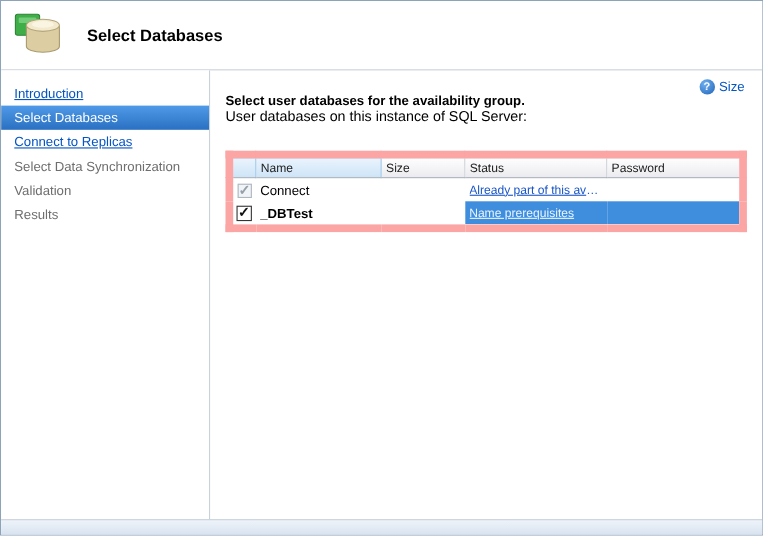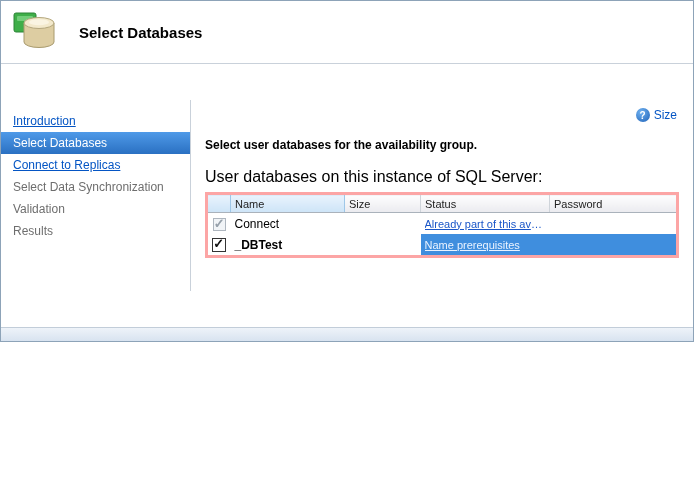--- a/index.html
+++ b/index.html
@@ -1,21 +1,21 @@
 <!DOCTYPE html>
 <html><head>
 <meta charset="utf-8">
 <style>
   html,body { margin:0; padding:0; background:#fff; }
   body { font-family:"Liberation Sans", sans-serif; color:#000; }
 
   .window {
-    width:694px; height:342px; box-sizing:border-box;
+    width:694px; height:487px; box-sizing:border-box;
     border:1px solid #8da3b8; background:#fff;
-    display:flex; flex-direction:column; overflow:hidden;gap:36px;
+    display:flex; flex-direction:column; overflow:hidden;
   }
 
   
   .header {
     flex:0 0 62px; display:flex; align-items:center;
     padding-left:10px; gap:20px; background:#fff;
     border-bottom:1px solid #c9d1da;
   }
   .hdr-icon { width:48px; height:48px; display:flex; align-items:center; justify-content:center; }
   .title { font-size:15px; font-weight:bold; }
@@ -37,27 +37,27 @@
 
   .help { position:absolute; top:8px; right:16px; display:flex; align-items:center; gap:4px;
           color:#0455c4; font-size:12px; cursor:pointer; }
   .help-icon {
     width:14px; height:14px; border-radius:50%;
     background:radial-gradient(circle at 35% 30%, #6fb1f0, #1f62b8);
     color:#fff; font-size:10px; font-weight:bold;
     display:flex; align-items:center; justify-content:center;
   }
 
-  .instruction { margin-top:32px; font-size:12px; font-weight:bold; }
-  .list-label  { margin-top:16px; font-size:16px; }
+  .instruction { margin-top:14px; font-size:12px; font-weight:bold; }
+  .list-label  { font-size:13px; }
 
   
   table.dbgrid {
-    margin-top:6px; width:100%; border-collapse:collapse; table-layout:fixed;
-    border:3px solid #fca5a5;
+    margin-top:24px; width:100%; border-collapse:collapse; table-layout:fixed;
+    border:7px solid #fca5a5;
   }
   .dbgrid th {
     background:linear-gradient(#fdfdfe,#ebebef);
     border-right:1px solid #cfd4da; border-bottom:1px solid #aab2bb;
     font-weight:normal; font-size:11px; text-align:left;
     padding:2px 4px; height:13px; color:#222; overflow:hidden; white-space:nowrap;
   }
   .dbgrid th.hl { background:linear-gradient(#e9f3fd,#cde4f7); border-right-color:#9ec7e8; }
   .dbgrid td {
     font-size:12px; padding:1px 4px; height:19px; vertical-align:middle;

